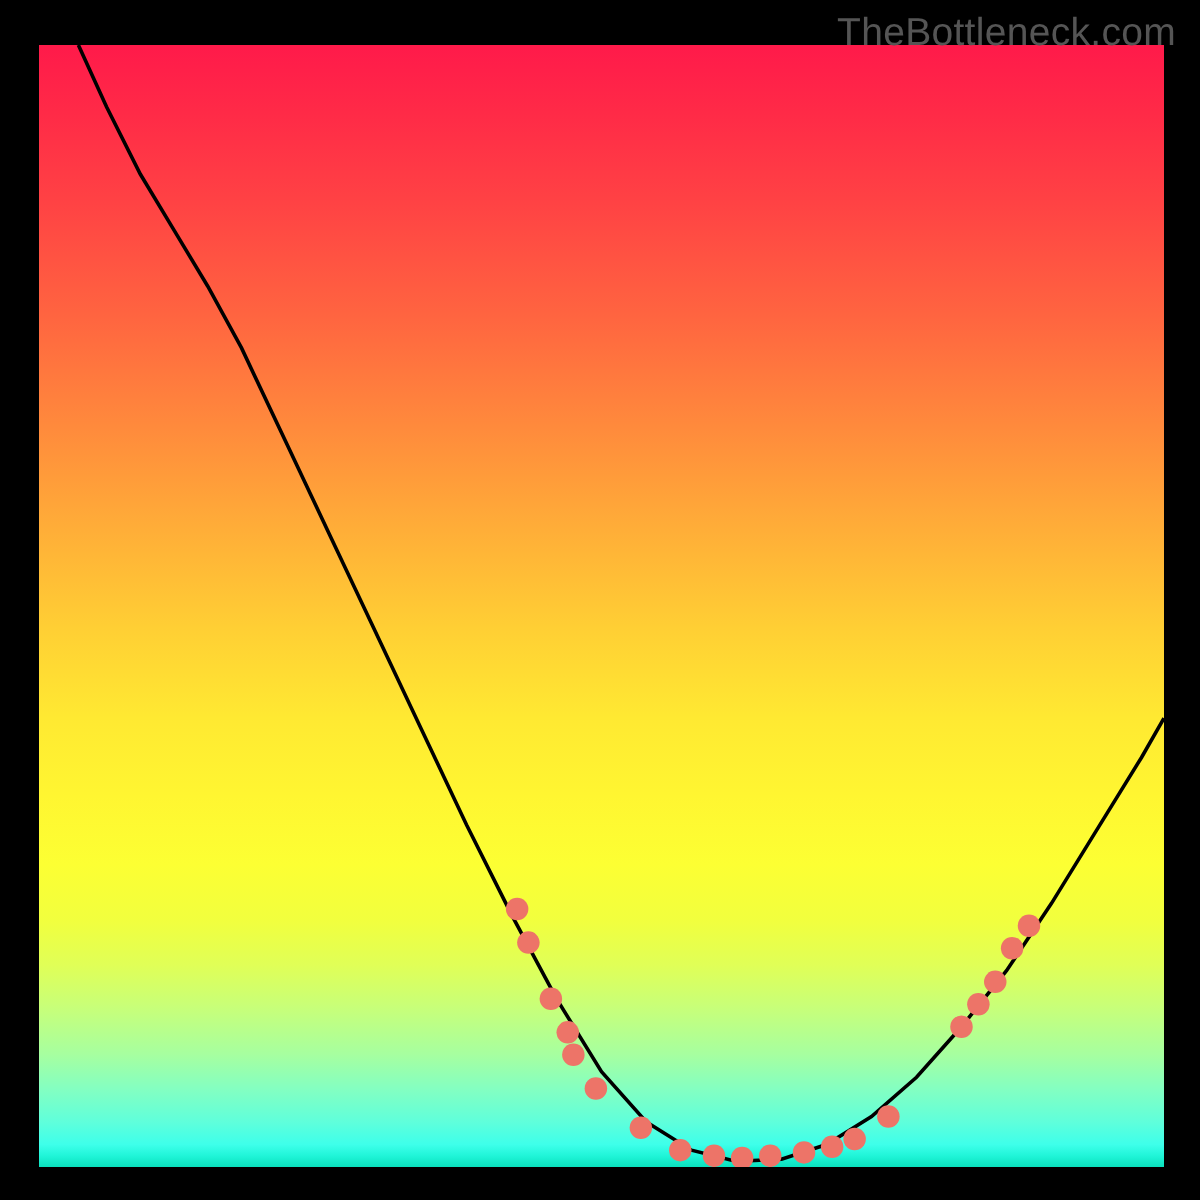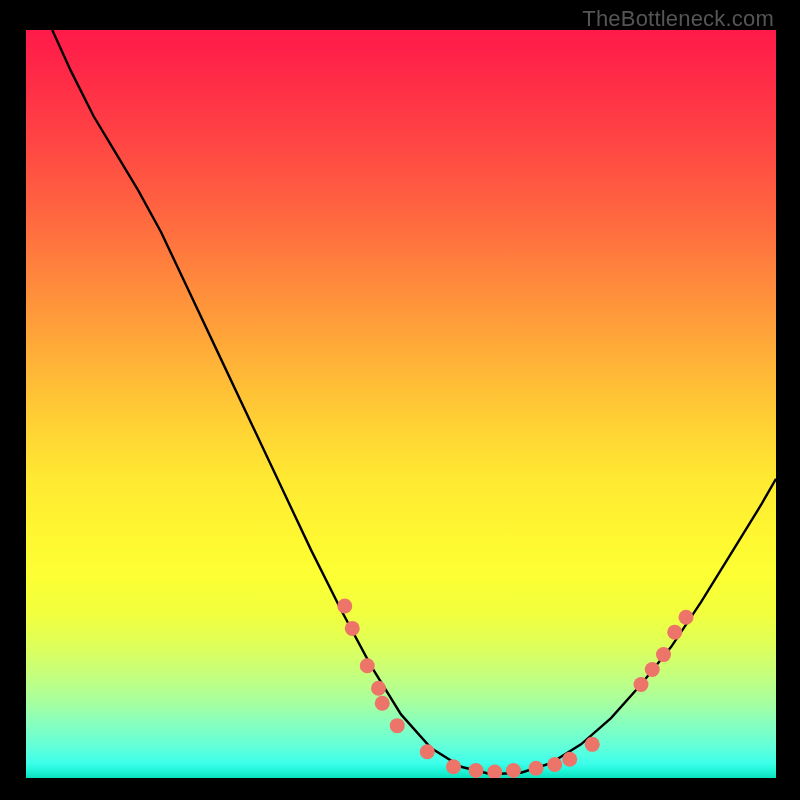--- a/index.html
+++ b/index.html
@@ -7,23 +7,23 @@
     width: 800px;
     height: 800px;
     background: #000;
     position: relative;
     font-family: Arial, Helvetica, sans-serif;
     overflow: hidden;
   }
   .watermark {
     position: absolute;
     top: 6px;
-    right: 26px;
+    right: 16px;
     color: #555;
-    font-size: 22px;
+    font-size: 26px;
     font-weight: 500;
     z-index: 10;
     letter-spacing: 0.2px;
   }
   .plot-area {
     position: absolute;
     left: 26px;
     top: 30px;
     width: 750px;
     height: 748px;

